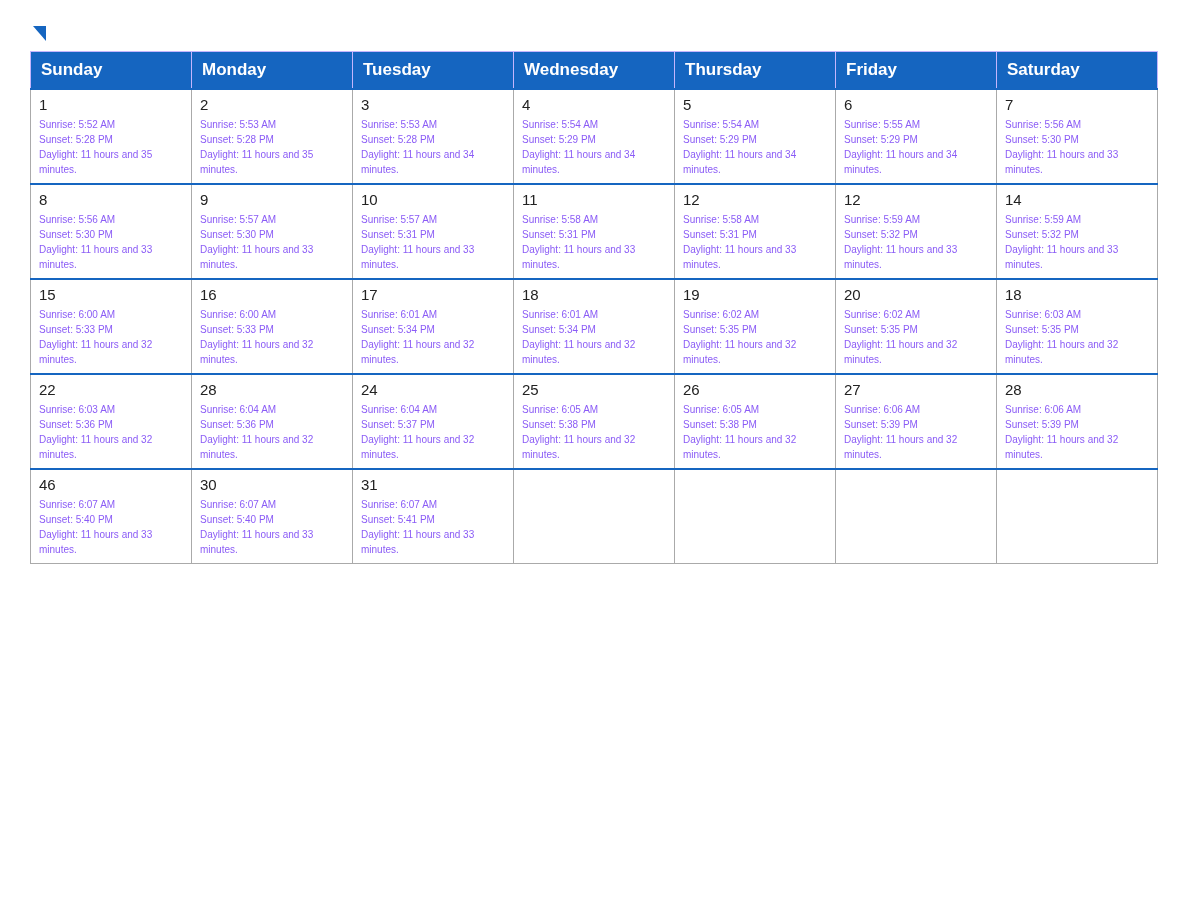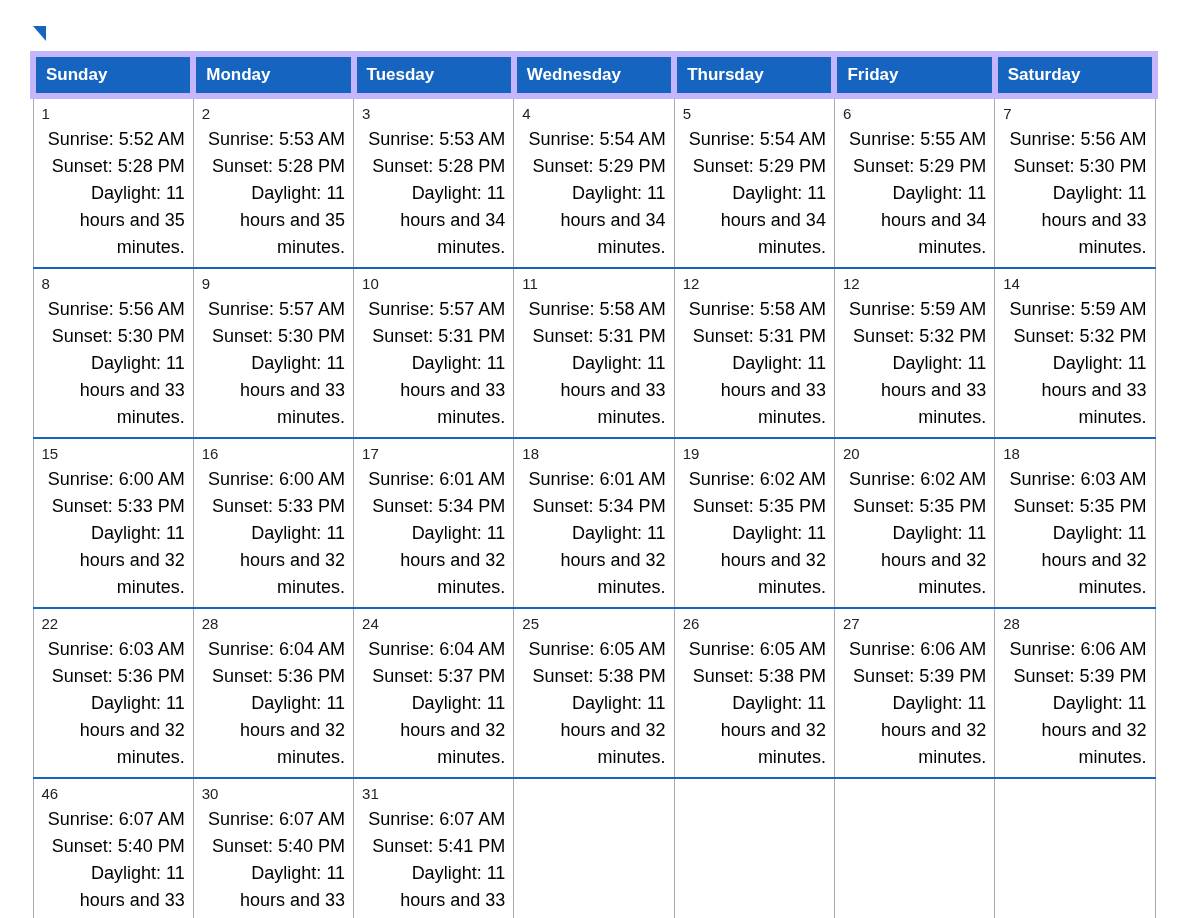--- a/index.html
+++ b/index.html
@@ -57,44 +57,43 @@
       border-collapse: collapse;
       margin-top: 10px;
     }
     .calendar-table th {
       background-color: #1565c0;
       color: #fff;
       font-size: 17px;
       font-weight: bold;
       padding: 8px 10px;
       text-align: left;
-      border: 6px solid #c4b5fd;
+      border: 1px solid #c4b5fd;
     }
     .calendar-table td {
       vertical-align: top;
       border: 1px solid #aaa;
       border-top: 2px solid #1565c0;
       padding: 6px 8px;
       width: 14.28%;
       min-height: 100px;
       font-size: 13px;
       color: #333;
     }
     .day-number {
       font-size: 15px;
       font-weight: normal;
       color: #222;
       margin-bottom: 4px;
       display: block;
     }
     .day-info {
-      font-size: 18px;
+      font-size: 10px;
       line-height: 1.5;
-      color: #000000;
-      text-align: right;
+      color: #8b5cf6;
     }
     .empty-cell {
       border-top: 2px solid #1565c0;
       background: #fff;
     }
     tr {
       border-bottom: 1px solid #ccc;
     }
   </style>
 </head>

